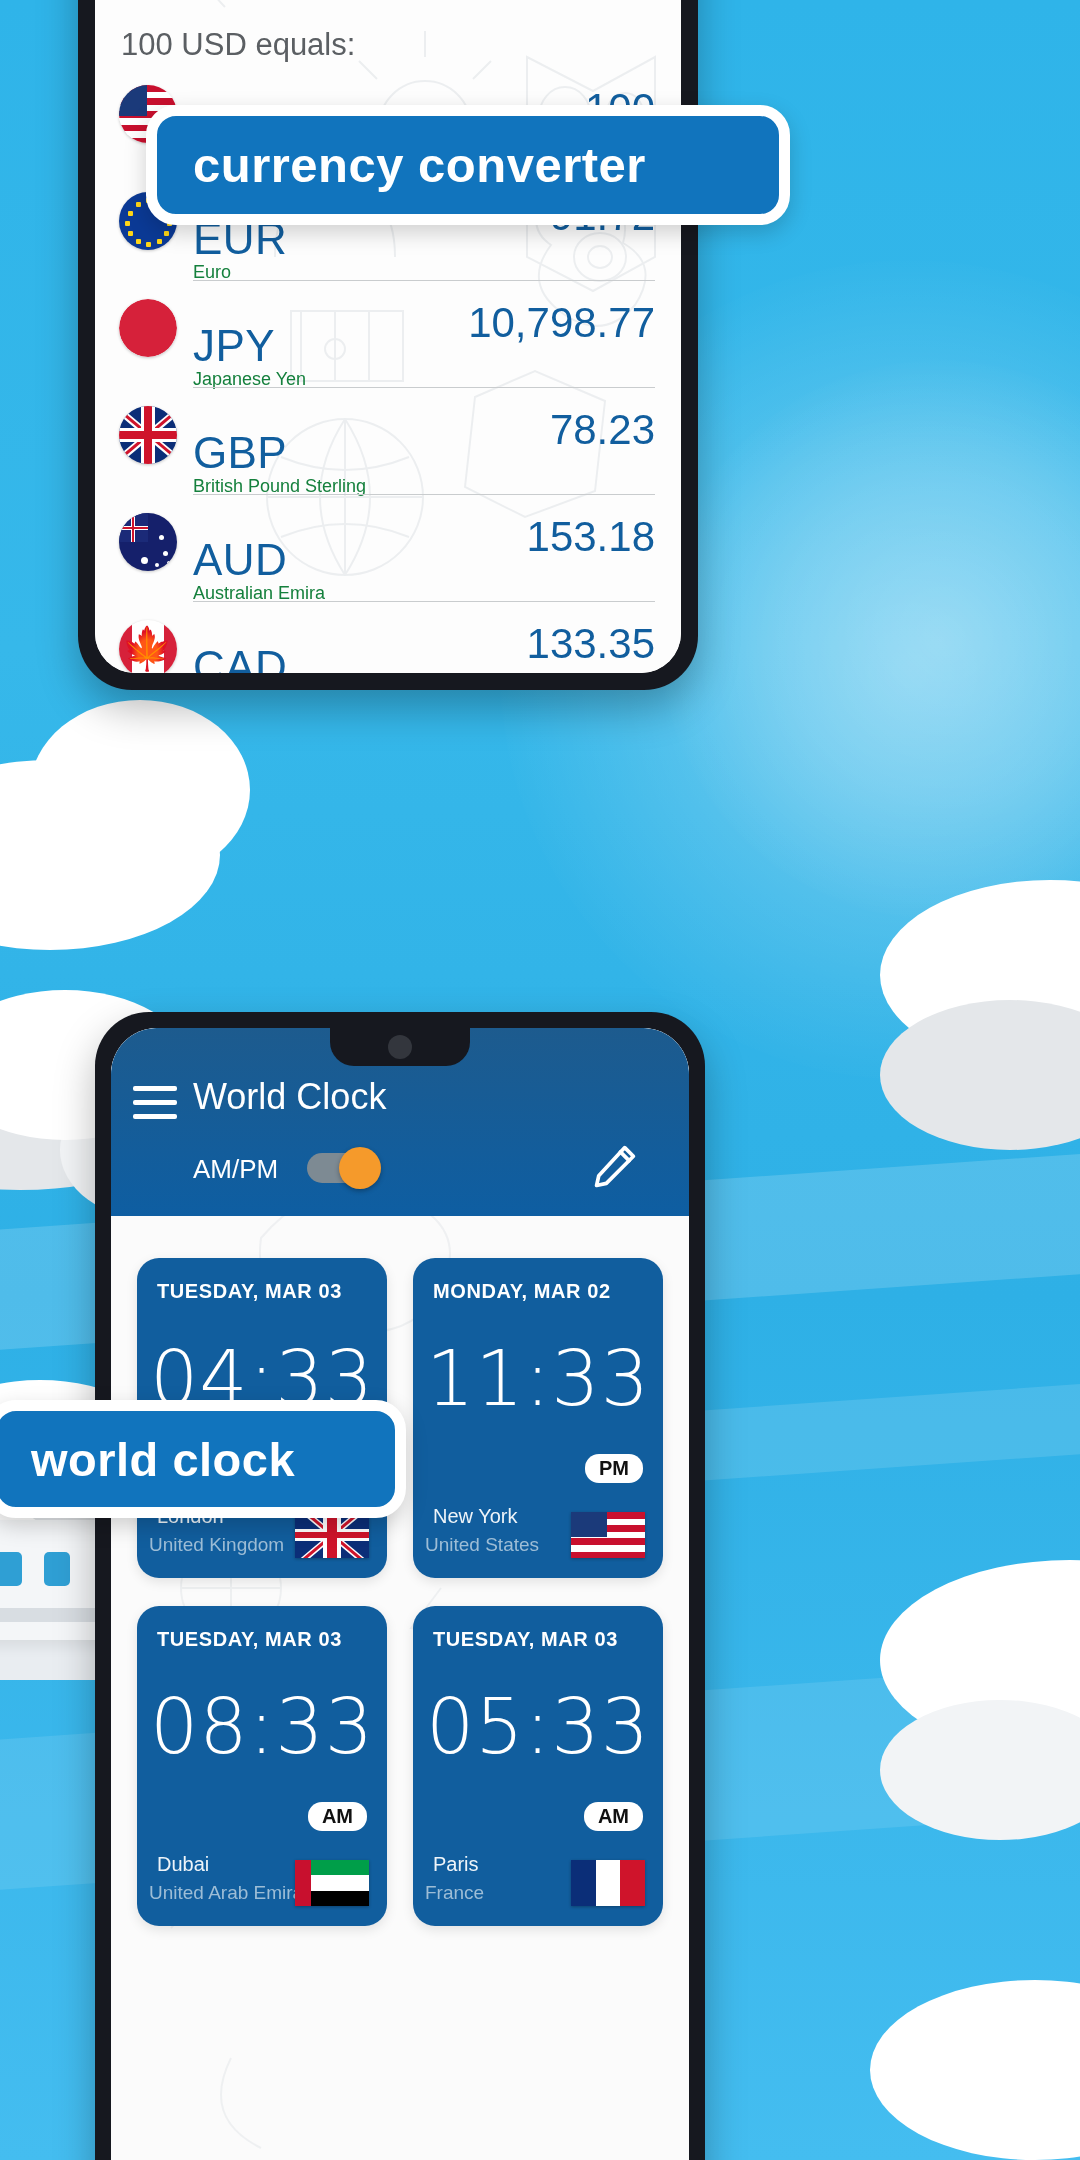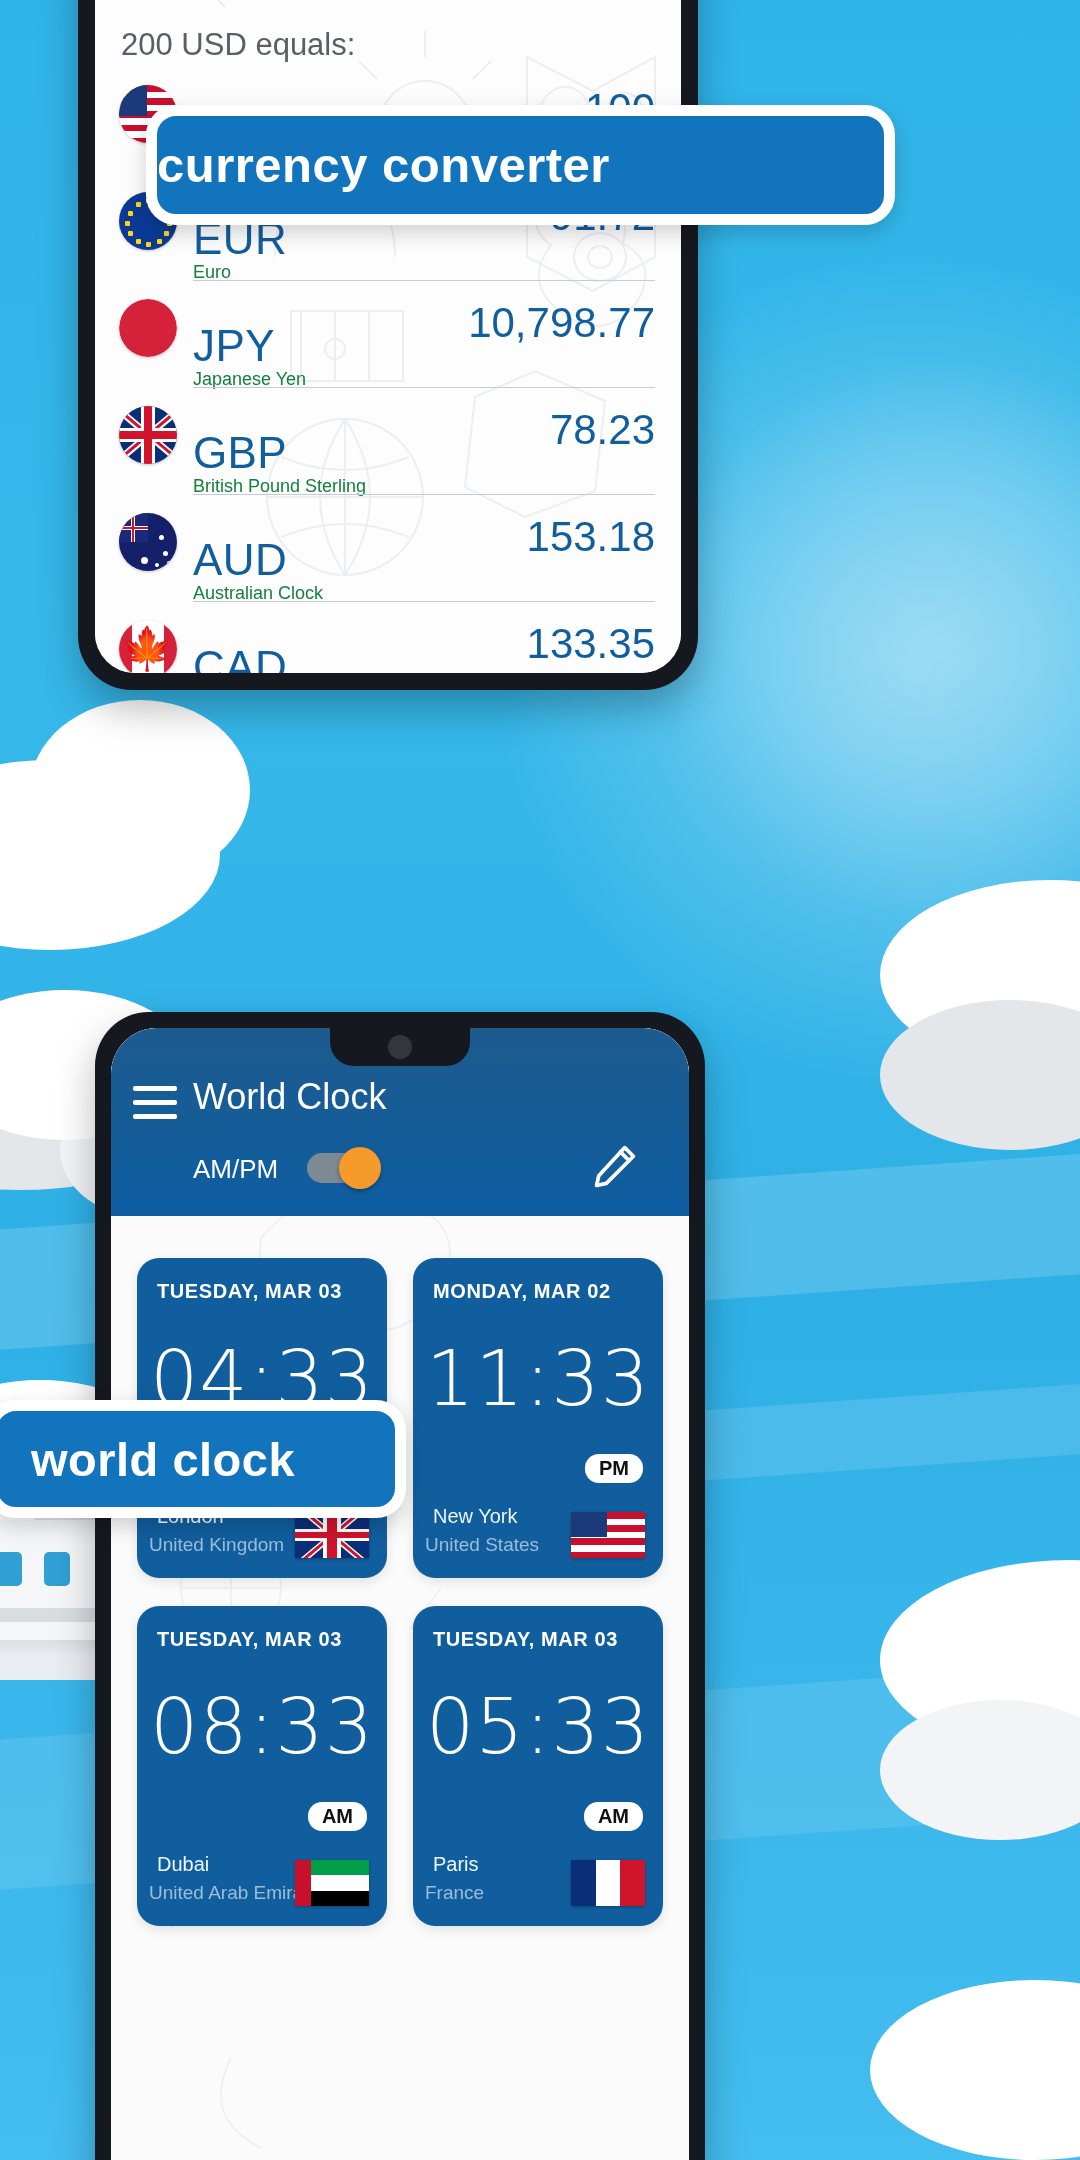--- a/index.html
+++ b/index.html
@@ -282,21 +282,22 @@
     border: 11px solid #ffffff;
     border-radius: 30px;
     color: #ffffff;
     font-weight: 700;
     letter-spacing: .5px;
     display:flex; align-items:center;
     box-shadow: 0 8px 22px rgba(0,0,0,0.18);
   }
   #badge-currency {
     left: 146px; top: 105px;
-    width: 749px; height: 120px;
+    width: 644px; height: 120px;
+    padding-left: 36px;
     font-size: 49px;
   }
   #badge-worldclock {
     left: -14px; top: 1400px;
     width: 420px; height: 118px;
     padding-left: 34px;
     font-size: 47px;
   }
 </style>
 </head>
@@ -361,21 +362,21 @@
             <circle cx="250" cy="800" r="78"></circle>
             <path d="M172 800 h156 M250 722 v156"></path>
             <path d="M250 722 q-50 78 0 156 M250 722 q50 78 0 156"></path>
             <path d="M186 760 q64 26 128 0 M186 840 q64 -26 128 0"></path>
             <path d="M380 700 l60 -26 l70 30 l-10 90 l-70 26 l-60 -30 z"></path>
             <path d="M70 120 q40 -50 110 -20" stroke-dasharray="10 8"></path>
             <path d="M120 200 q-40 60 10 110"></path>
           </g>
         </svg>
 
-        <div class="cc-heading">200 USD equals:</div>
+        <div class="cc-heading">100 USD equals:</div>
 
         <div class="cc-list">
 
           <div class="cc-row">
             <div class="flag f-us">
               <div class="stripes"></div>
                 <div class="canton"></div>
             </div>
             <div class="code">USD</div>
             <div class="name">US Dollar</div>
@@ -440,21 +441,21 @@
                 <div class="ujw2"></div>
               <div class="ujr1"></div>
                 <div class="ujr2"></div>
               <div class="s" style="left:22px;top:44px;width:7px;height:7px"></div>
               <div class="s" style="left:40px;top:22px;width:5px;height:5px"></div>
               <div class="s" style="left:44px;top:38px;width:5px;height:5px"></div>
               <div class="s" style="left:36px;top:50px;width:4px;height:4px"></div>
               <div class="s" style="left:48px;top:48px;width:4px;height:4px"></div>
             </div>
             <div class="code">AUD</div>
-            <div class="name">Australian Clock</div>
+            <div class="name">Australian Emira</div>
             <div class="val">153.18</div>
             <div class="rule"></div>
           </div>
 
           <div class="cc-row">
             <div class="flag f-ca">
               <div class="bar bl"></div>
                 <div class="bar br"></div>
               <div class="leaf">🍁</div>
             </div>

